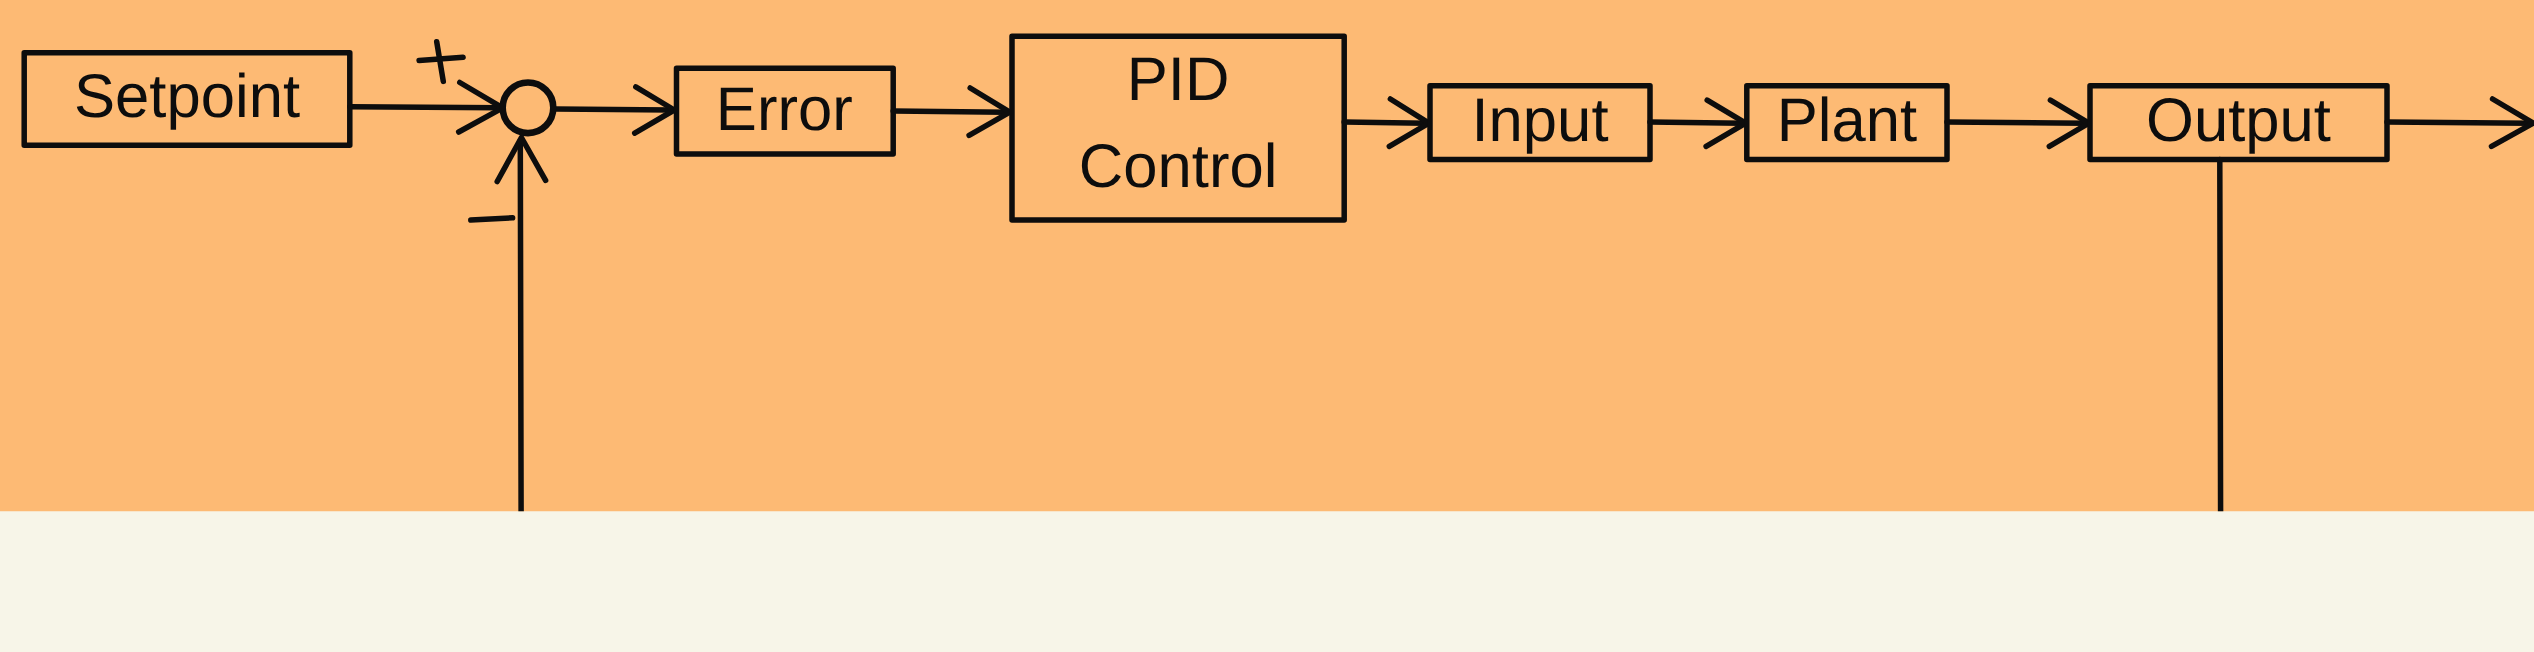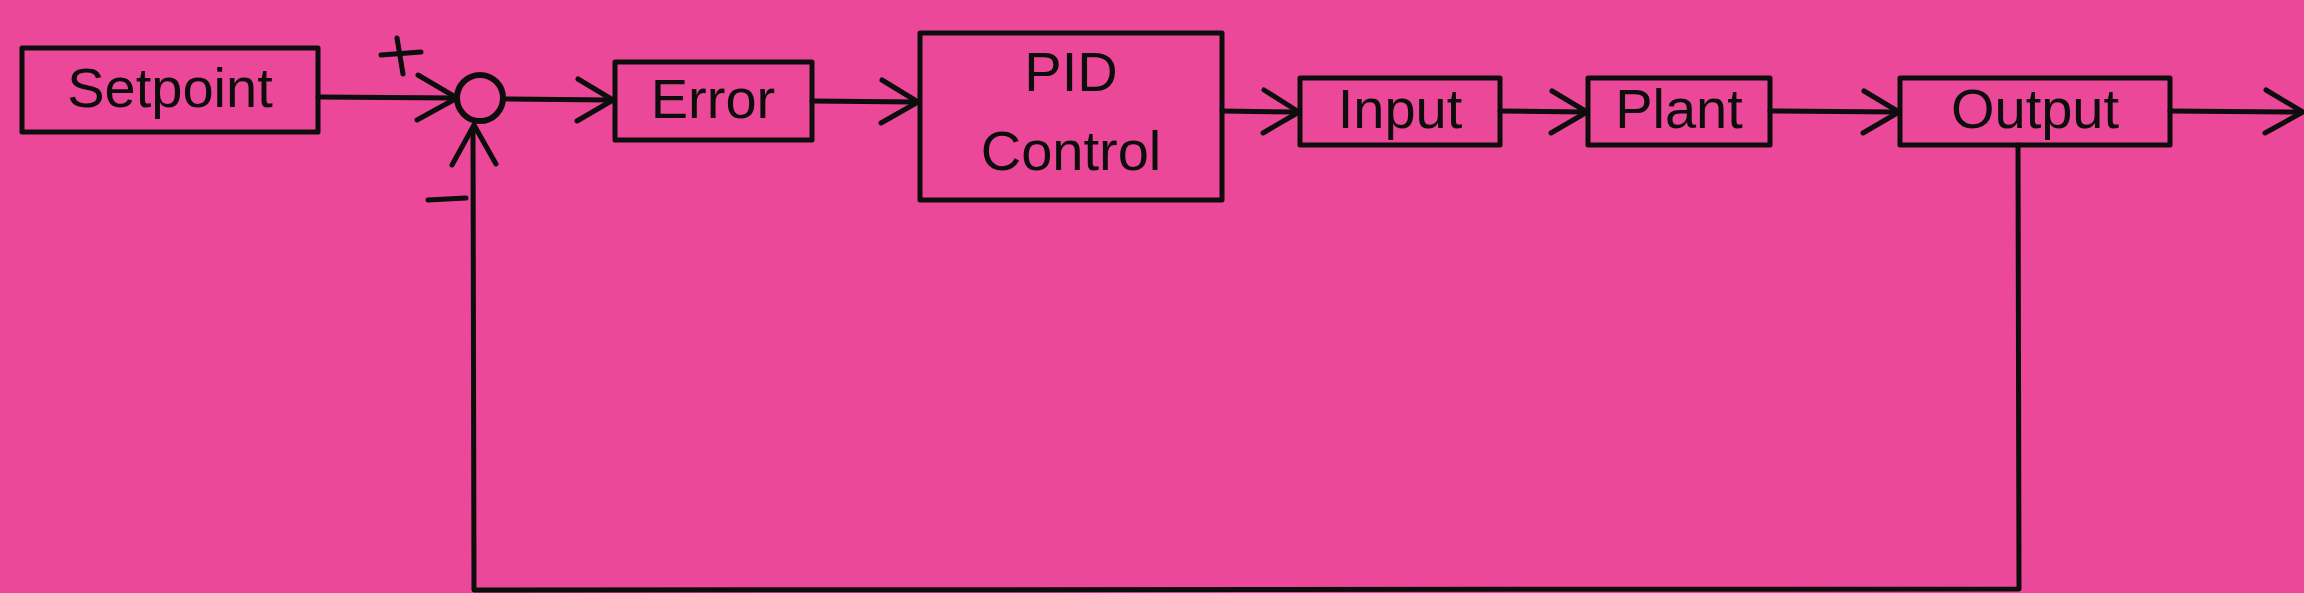--- a/index.html
+++ b/index.html
@@ -6,22 +6,22 @@
     margin: 0;
     padding: 0;
     background: #F7F5E8;
   }
   body {
     font-family: "Liberation Sans", sans-serif;
   }
   #diagram-root {
     position: relative;
     width: 2304px;
-    height: 593px;
-    background: #ec4899;
+    height: 465px;
+    background: #fdba74;
     overflow: hidden;
   }
   svg.diagram-canvas {
     position: absolute;
     left: 0;
     top: 0;
     width: 2304px;
     height: 593px;
     display: block;
   }

